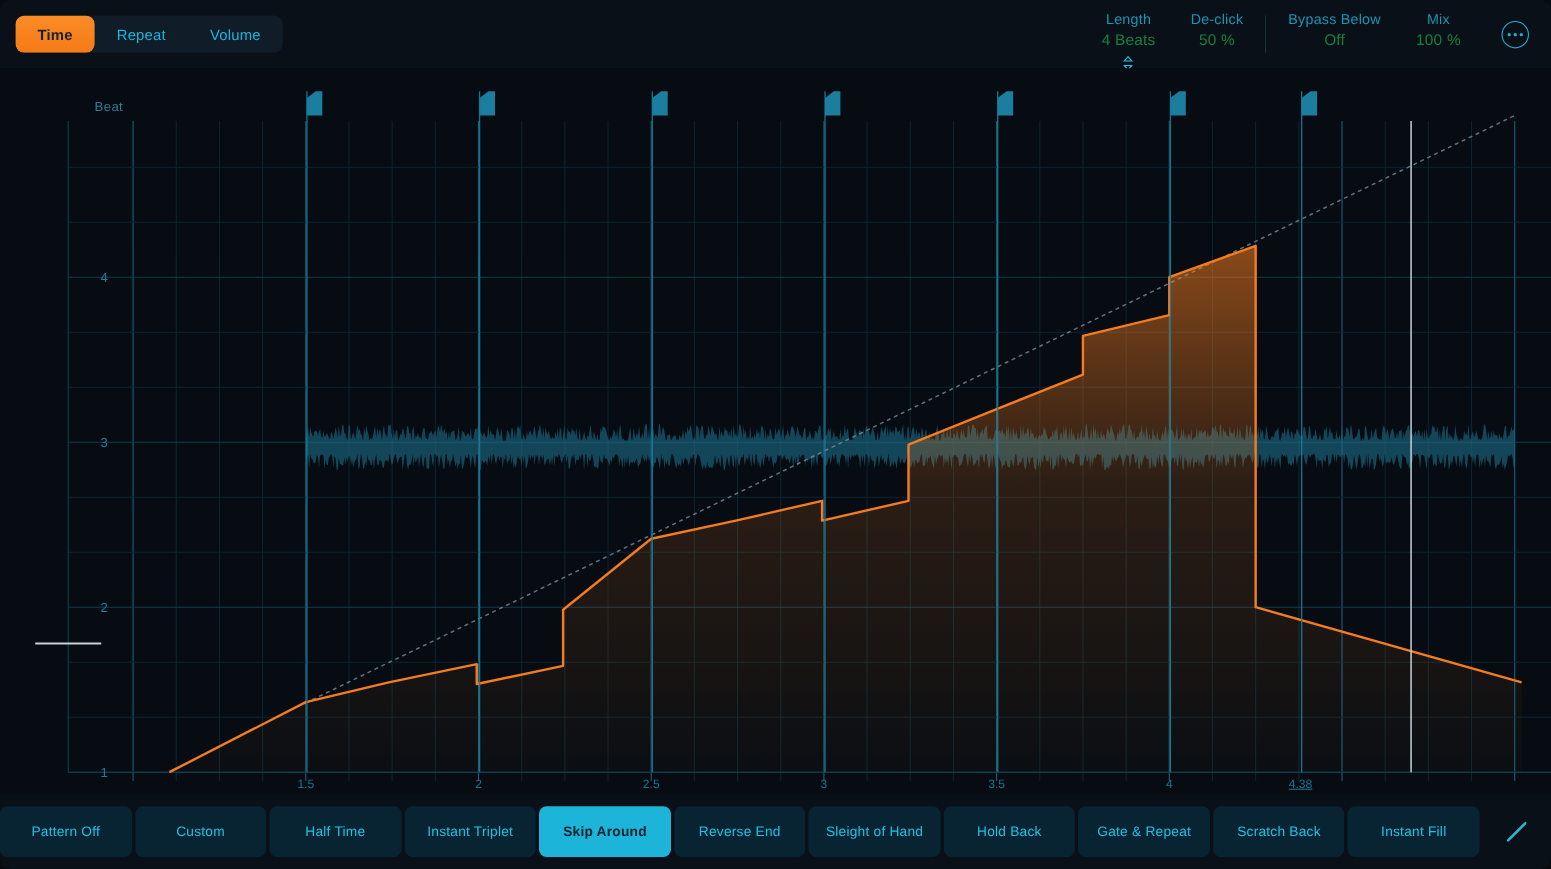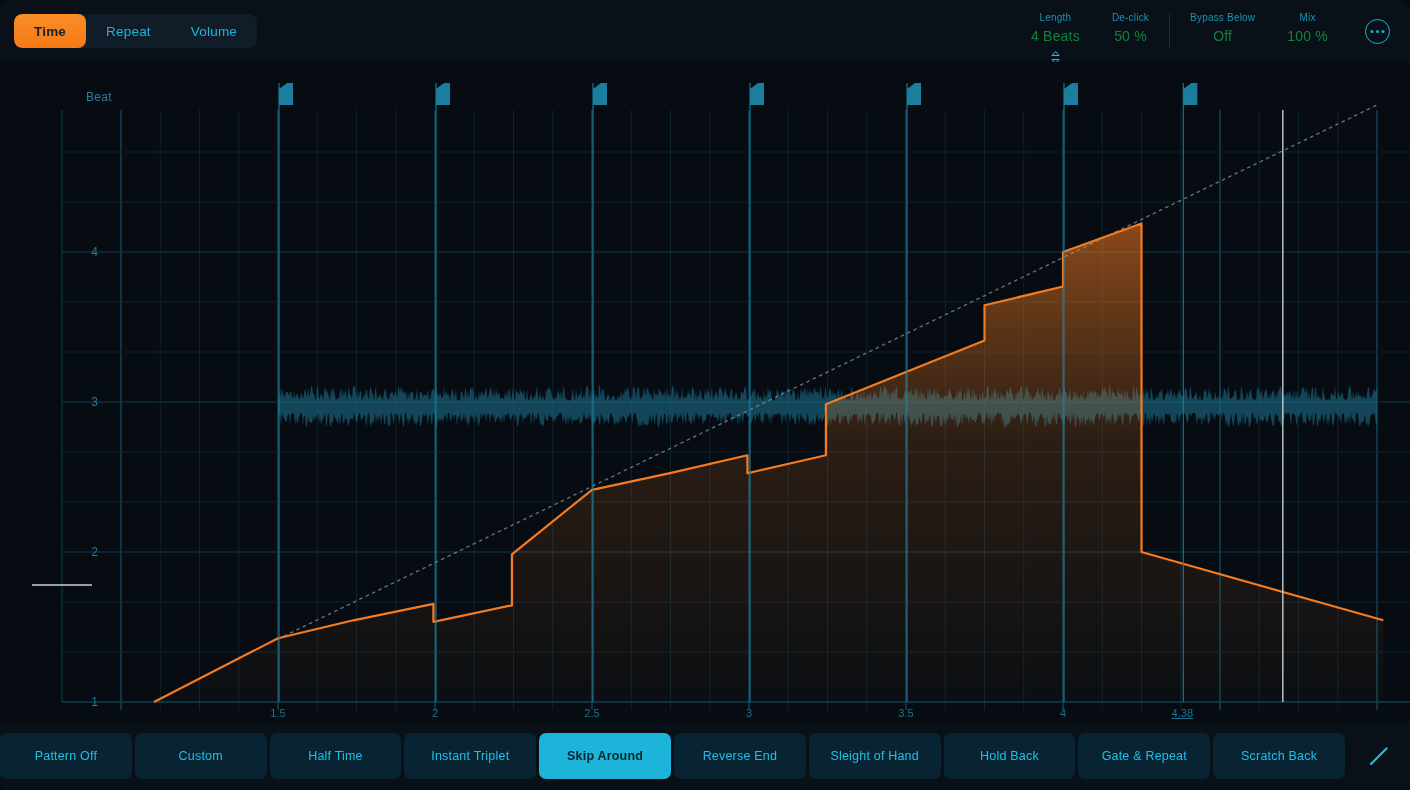--- a/index.html
+++ b/index.html
@@ -53,21 +53,21 @@
   .params {
     position: absolute; right: 66px; top: 10px;
     display: flex; align-items: flex-start; height: 44px;
   }
   .param {
     display: flex; flex-direction: column; align-items: center;
     padding: 0 16px;
     cursor: pointer;
   }
   .param-label {
-    font-size: 10px; color: #1995b5; line-height: 16px;
+    font-size: 13px; color: #1995b5; line-height: 16px;
     letter-spacing: .2px;
   }
   .param-value {
     font-size: 14px; color: #15803d; line-height: 20px;
     display: flex; align-items: center; gap: 5px;
     letter-spacing: .2px;
     flex-direction: column;
   }
   .stepper {
     display: inline-flex; flex-direction: column;
@@ -309,20 +309,21 @@
     <button class="preset">Pattern Off</button>
     <button class="preset">Custom</button>
     <button class="preset">Half Time</button>
     <button class="preset">Instant Triplet</button>
     <button class="preset active">Skip Around</button>
     <button class="preset">Reverse End</button>
     <button class="preset">Sleight of Hand</button>
     <button class="preset">Hold Back</button>
     <button class="preset">Gate &amp; Repeat</button>
     <button class="preset">Scratch Back</button>
+    <button class="preset">Instant Fill</button>
     <div class="pencil-btn">
       <svg width="22" height="22" viewBox="0 0 22 22">
         <line x1="3" y1="19" x2="18" y2="4" stroke="#1fc0e6" stroke-width="2.1" stroke-linecap="round"></line>
         <circle cx="18.7" cy="3.3" r="1" fill="#1fc0e6"></circle>
       </svg>
     </div>
   </div>
 
 </div>
 

